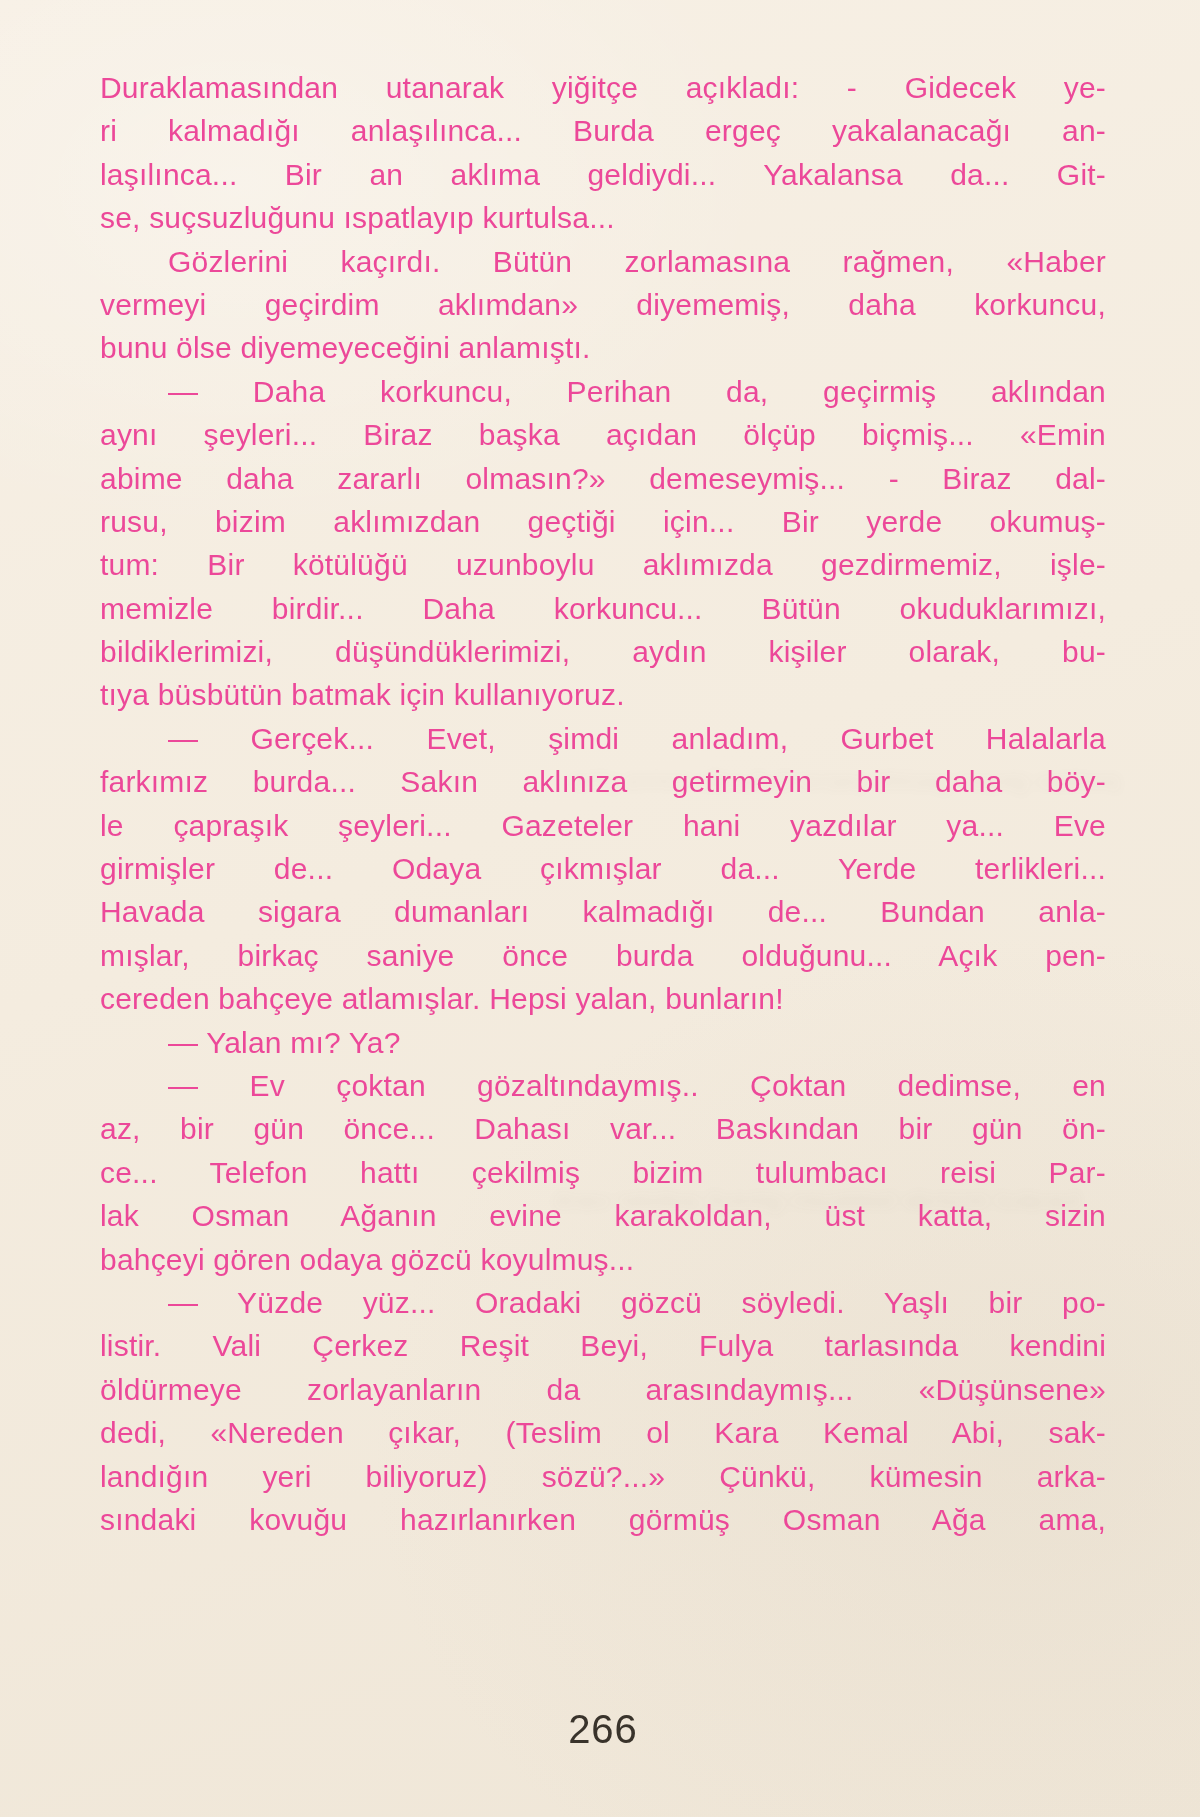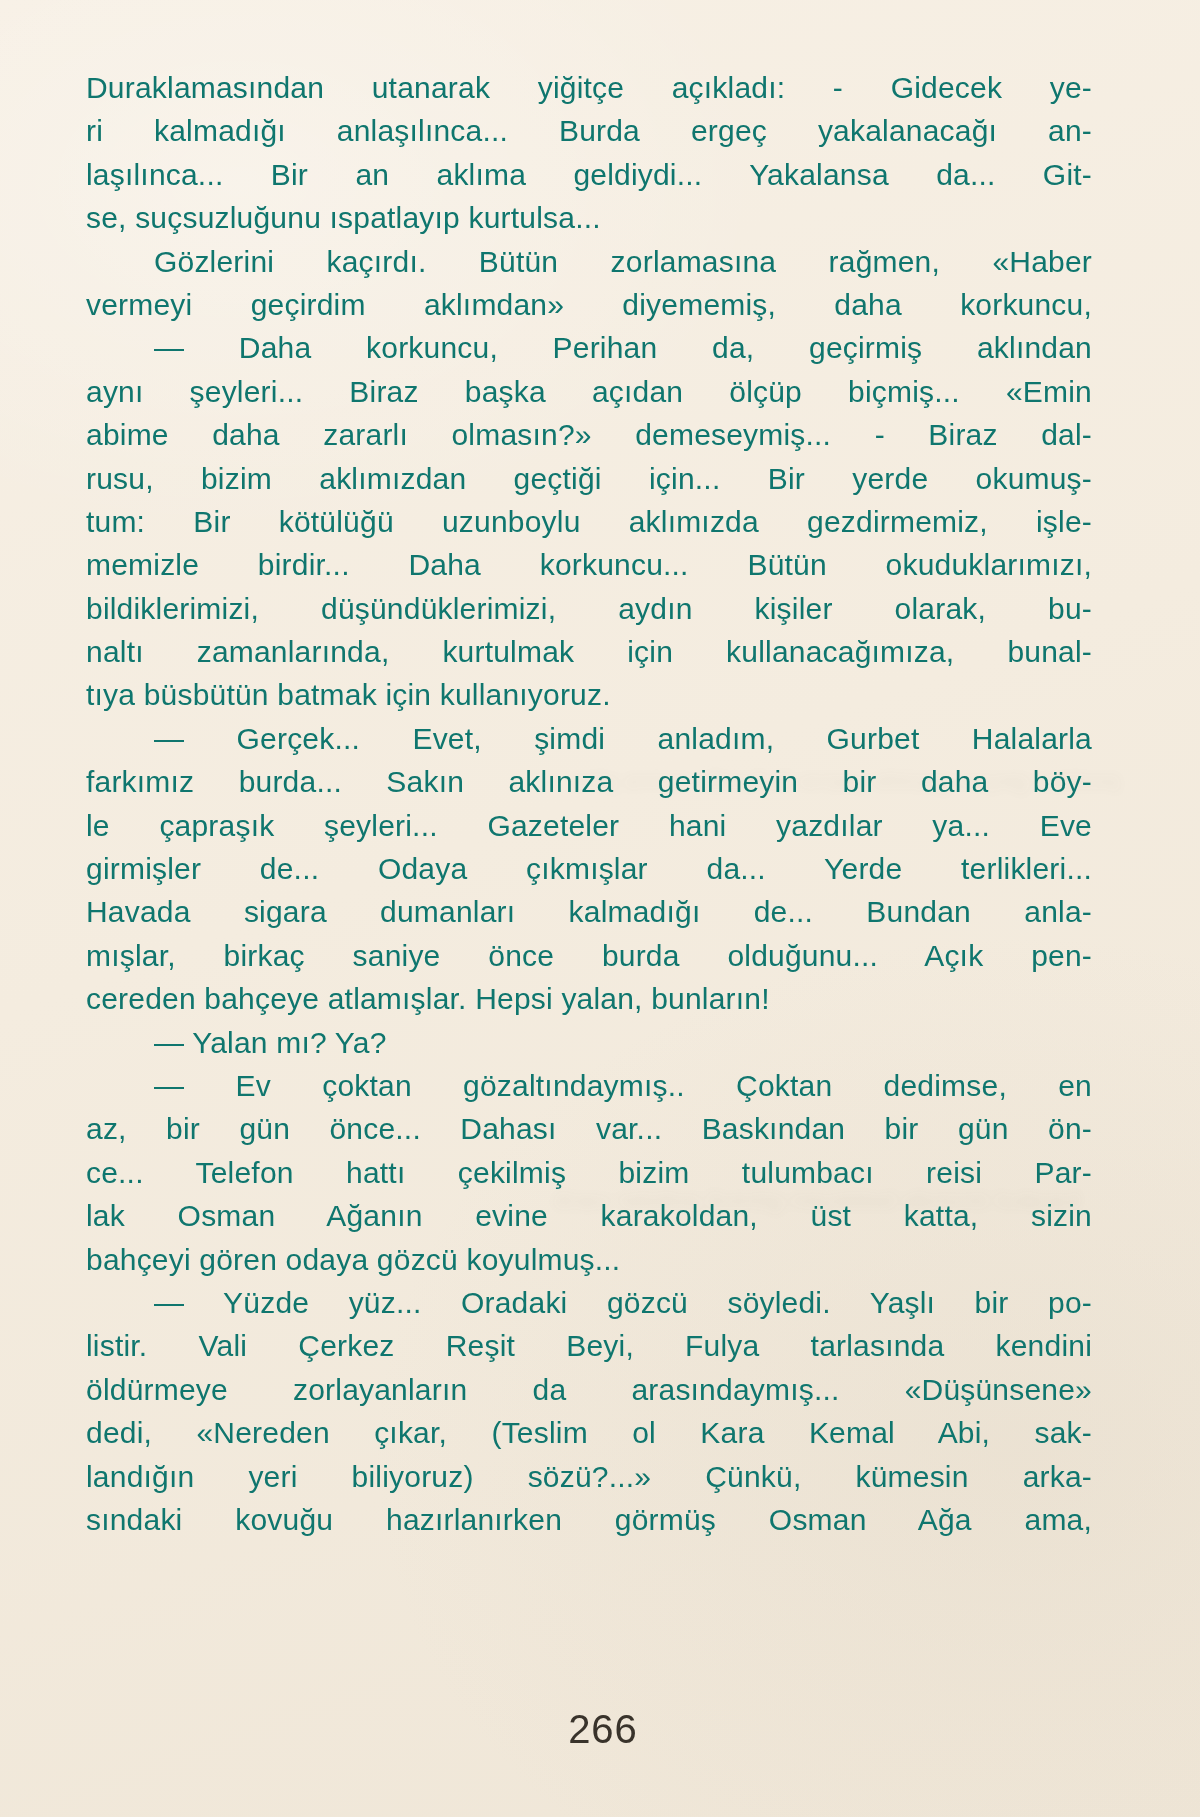--- a/index.html
+++ b/index.html
@@ -26,24 +26,24 @@
     color: #5a5248;
     font-size: 26px;
     line-height: 40px;
     width: 700px;
   }
   .bleed.b1 { left: 420px; top: 760px; transform: scaleX(-1); }
   .bleed.b2 { left: 380px; top: 1180px; transform: scaleX(-1); }
 
   .textblock {
     position: absolute;
-    left: 86px;
+    left: 100px;
     top: 66px;
     width: 1006px;
-    color: #0f766e;
+    color: #ec4899;
   }
   .line {
     font-size: 30px;
     line-height: 43.4px;
     height: 43.4px;
     white-space: normal;
     text-align: justify;
     text-align-last: justify;
     text-justify: inter-word;
     letter-spacing: 0.2px;
@@ -72,28 +72,28 @@
 <div class="bleed b1">postası geçen gazete yazısı bulundu sonra yine</div>
 <div class="bleed b2">karakol önünde bekleyen görevli polisler vardı</div>
 
 <div class="textblock" id="textblock">
     <div class="line">Duraklamasından utanarak yiğitçe açıkladı: - Gidecek ye-</div>
     <div class="line">ri kalmadığı anlaşılınca... Burda ergeç yakalanacağı an-</div>
     <div class="line">laşılınca... Bir an aklıma geldiydi... Yakalansa da... Git-</div>
     <div class="line para-end">se, suçsuzluğunu ıspatlayıp kurtulsa...</div>
     <div class="line indent">Gözlerini kaçırdı. Bütün zorlamasına rağmen, «Haber</div>
     <div class="line">vermeyi geçirdim aklımdan» diyememiş, daha korkuncu,</div>
+    <div class="line para-end">bunu ölse diyemeyeceğini anlamıştı.</div>
     <div class="line indent">— Daha korkuncu, Perihan da, geçirmiş aklından</div>
     <div class="line">aynı şeyleri... Biraz başka açıdan ölçüp biçmiş... «Emin</div>
     <div class="line">abime daha zararlı olmasın?» demeseymiş... - Biraz dal-</div>
     <div class="line">rusu, bizim aklımızdan geçtiği için... Bir yerde okumuş-</div>
     <div class="line">tum: Bir kötülüğü uzunboylu aklımızda gezdirmemiz, işle-</div>
     <div class="line">memizle birdir... Daha korkuncu... Bütün okuduklarımızı,</div>
     <div class="line">bildiklerimizi, düşündüklerimizi, aydın kişiler olarak, bu-</div>
-    <div class="line">naltı zamanlarında, kurtulmak için kullanacağımıza, bunal-</div>
     <div class="line para-end">tıya büsbütün batmak için kullanıyoruz.</div>
     <div class="line indent">— Gerçek... Evet, şimdi anladım, Gurbet Halalarla</div>
     <div class="line">farkımız burda... Sakın aklınıza getirmeyin bir daha böy-</div>
     <div class="line">le çapraşık şeyleri... Gazeteler hani yazdılar ya... Eve</div>
     <div class="line">girmişler de... Odaya çıkmışlar da... Yerde terlikleri...</div>
     <div class="line">Havada sigara dumanları kalmadığı de... Bundan anla-</div>
     <div class="line">mışlar, birkaç saniye önce burda olduğunu... Açık pen-</div>
     <div class="line para-end">cereden bahçeye atlamışlar. Hepsi yalan, bunların!</div>
     <div class="line indent para-end">— Yalan mı? Ya?</div>
     <div class="line indent">— Ev çoktan gözaltındaymış.. Çoktan dedimse, en</div>

